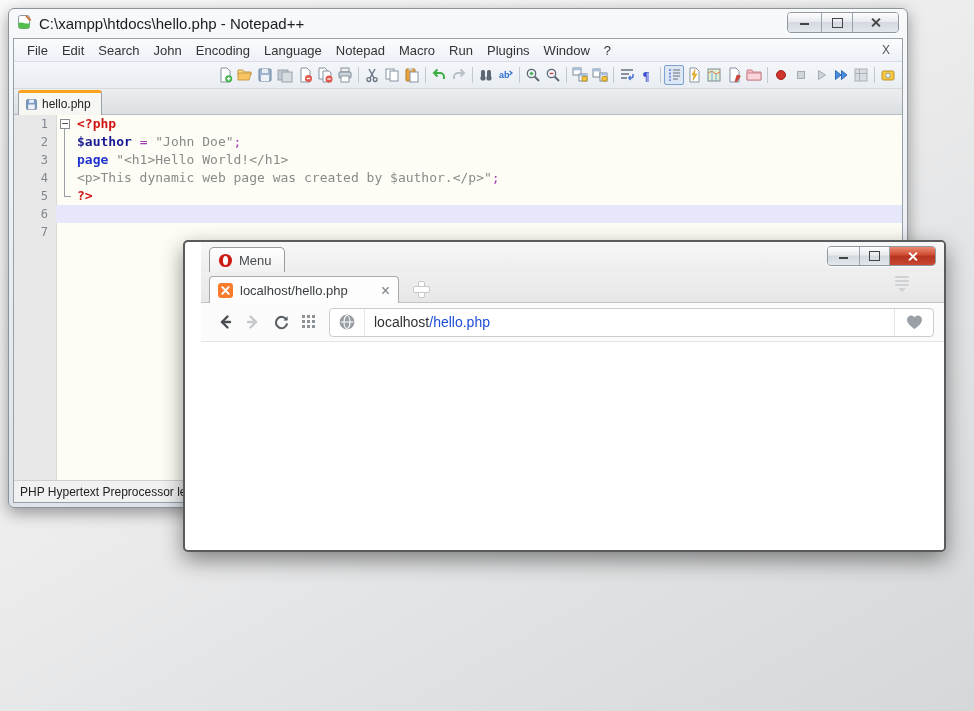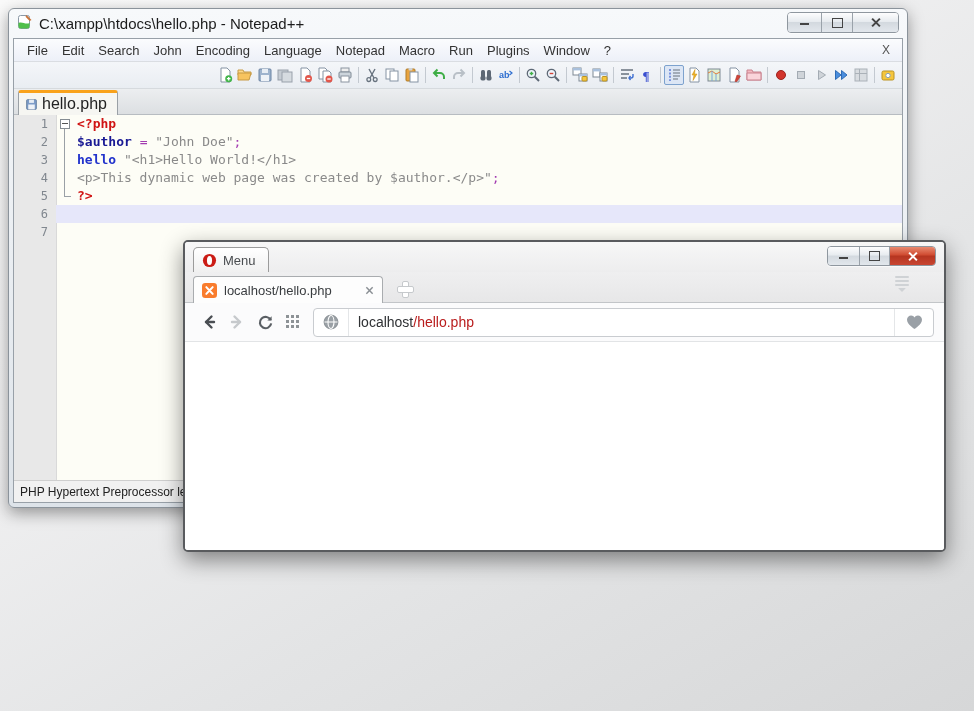--- a/index.html
+++ b/index.html
@@ -34,21 +34,21 @@
   #npp-menu-close{margin-left:auto;color:#555;font-size:12px;padding:0 6px;}
   #npp-toolbar{height:26px;background:linear-gradient(#f4f6f9,#e9edf2);display:flex;align-items:center;
     padding:0 4px;border-bottom:1px solid #d6dade;justify-content:flex-end;}
   .tbi{width:20px;height:20px;display:flex;align-items:center;justify-content:center;border-radius:2px;}
   .tbi.pressed{background:#dce6f5;border:1px solid #7da2ce;width:18px;height:18px;}
   .tb-sep{width:1px;height:16px;background:#c3c9d0;margin:0 3px;}
   #npp-tabbar{height:25px;background:linear-gradient(#eceef0,#dcdfe2);display:flex;align-items:flex-end;
     padding-left:4px;border-bottom:1px solid #b7bcc1;}
   #npp-tab{height:22px;display:flex;align-items:center;gap:4px;padding:0 10px 0 6px;
     background:#f6f6f2;border:1px solid #9aa0a6;border-bottom:none;border-radius:3px 3px 0 0;
-    border-top:3px solid var(--tab-stripe);font-size:16px;color:#222;margin-bottom:-1px;position:relative;z-index:2;}
+    border-top:3px solid var(--tab-stripe);font-size:12px;color:#222;margin-bottom:-1px;position:relative;z-index:2;}
   #npp-editor{flex:1;position:relative;overflow:hidden;
     background:linear-gradient(to right,#e8e8e8 0,#e8e8e8 42px,#d9d9d9 42px,#d9d9d9 43px,var(--editor-bg) 43px);}
   .cl{display:flex;height:18px;line-height:18px;font-family:"DejaVu Sans Mono",monospace;font-size:13px;}
   .ln{width:42px;flex:0 0 42px;text-align:right;padding-right:8px;box-sizing:border-box;
     color:var(--line-number);font-size:12px;}
   .fold{width:18px;flex:0 0 18px;position:relative;}
   .code{flex:1;white-space:pre;padding-left:3px;}
   .cl.cur .fold,.cl.cur .code{background:var(--current-line);}
   .fold-box::before{content:"";position:absolute;left:4px;top:4px;width:8px;height:8px;
     border:1px solid #858c93;background:#fff;}
@@ -61,21 +61,21 @@
   .sg-variable{color:var(--variable);font-weight:bold;}
   .sg-keyword{color:var(--keyword);font-weight:bold;}
   .sg-operator{color:var(--operator);}
   .sg-string{color:var(--string);}
   .sg-plain{color:#333;}
   #npp-statusbar{height:21px;background:#f1f1f1;border-top:1px solid #cfcfcf;display:flex;align-items:center;
     padding:0 6px;font-size:12px;color:#222;}
   
   #opera{position:absolute;left:183px;top:240px;width:763px;height:312px;z-index:10;
     background:#fff;border:2px solid #595b5e;border-radius:5px;box-shadow:0 8px 22px rgba(0,0,0,.45);
-    box-sizing:border-box;display:flex;flex-direction:column;overflow:hidden;}
+    box-sizing:border-box;display:flex;flex-direction:column;overflow:hidden;padding-left:16px;}
   #op-titlerow{height:30px;background:linear-gradient(#f7f7f7,#ededee);position:relative;flex:0 0 30px;}
   #op-menu-btn{position:absolute;left:8px;bottom:0;height:24px;display:flex;align-items:center;gap:6px;
     padding:0 12px 0 8px;background:linear-gradient(#ffffff,#f0f0f0);border:1px solid #9b9b9b;border-bottom:none;
     border-radius:5px 5px 0 0;font-size:13px;color:#494c4f;}
   #op-winbtns{position:absolute;right:8px;top:4px;}
   #opera .win-btn{height:18px;}
   #op-close-btn{background:linear-gradient(#e98a70,#cf4a30 45%,#b53520 50%,#c84632);}
   #op-close-btn .glyph-close::before,#op-close-btn .glyph-close::after{background:#fff;}
   #op-tabrow{height:30px;flex:0 0 30px;background:linear-gradient(#efeff0,#e7e7e8);display:flex;align-items:flex-end;
     padding-left:8px;border-bottom:1px solid #c2c5c8;position:relative;}
@@ -90,21 +90,21 @@
   #op-tabmenu{position:absolute;right:34px;bottom:6px;width:16px;display:flex;flex-direction:column;gap:2px;align-items:center;}
   #op-tabmenu i{display:block;width:14px;height:2px;background:#cfd2d5;border-radius:1px;}
   #op-tabmenu .chv{width:0;height:0;border:4px solid transparent;border-top:4px solid #cfd2d5;background:none;}
   #op-toolbar{height:38px;flex:0 0 38px;background:#fbfbfc;border-bottom:1px solid #e2e4e6;
     display:flex;align-items:center;padding:0 10px;}
   .nav-btn{width:28px;height:28px;display:flex;align-items:center;justify-content:center;}
   #op-address{flex:1;height:27px;margin-left:6px;background:#fff;border:1px solid #c9ccd0;border-radius:4px;
     display:flex;align-items:center;overflow:hidden;}
   #op-badge{width:34px;display:flex;align-items:center;justify-content:center;border-right:1px solid #e4e6e8;height:100%;}
   #op-url{flex:1;padding-left:9px;font-size:14px;color:#2f3134;}
-  #op-url .path{color:#b91c1c;}
+  #op-url .path{color:#1d4ed8;}
   #op-heart{width:38px;height:100%;border-left:1px solid #e4e6e8;display:flex;align-items:center;justify-content:center;}
   #op-content{flex:1;background:#fff;font-family:"Liberation Serif",serif;color:#000;padding:0 16px;}
   #op-heading{font-size:31px;font-weight:bold;margin:15px 0 0 0;}
   #op-paragraph{font-size:16.5px;margin:27px 0 0 0;}
 </style>
 </head>
 <body>
 
 <div id="stage">
 
@@ -379,21 +379,21 @@
             <span class="code"><span class="sg-php-tag">&lt;?php</span></span>
           </div>
           <div class="cl">
             <span class="ln">2</span>
             <span class="fold fold-line"></span>
             <span class="code"><span class="sg-variable">$author</span><span class="sg-plain"> </span><span class="sg-operator">=</span><span class="sg-plain"> </span><span class="sg-string">"John Doe"</span><span class="sg-operator">;</span></span>
           </div>
           <div class="cl">
             <span class="ln">3</span>
             <span class="fold fold-line"></span>
-            <span class="code"><span class="sg-keyword">hello</span><span class="sg-plain"> </span><span class="sg-string">"&lt;h1&gt;Hello World!&lt;/h1&gt;</span></span>
+            <span class="code"><span class="sg-keyword">page</span><span class="sg-plain"> </span><span class="sg-string">"&lt;h1&gt;Hello World!&lt;/h1&gt;</span></span>
           </div>
           <div class="cl">
             <span class="ln">4</span>
             <span class="fold fold-line"></span>
             <span class="code"><span class="sg-string">&lt;p&gt;This dynamic web page was created by $author.&lt;/p&gt;"</span><span class="sg-operator">;</span></span>
           </div>
           <div class="cl">
             <span class="ln">5</span>
             <span class="fold fold-end"></span>
             <span class="code"><span class="sg-php-tag">?&gt;</span></span>

